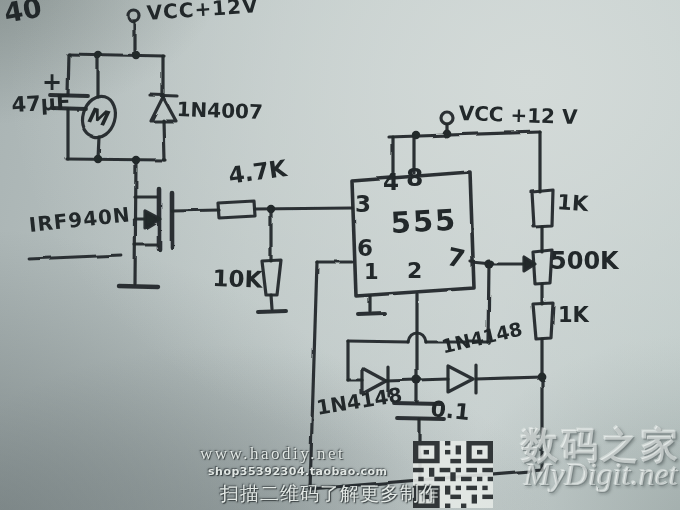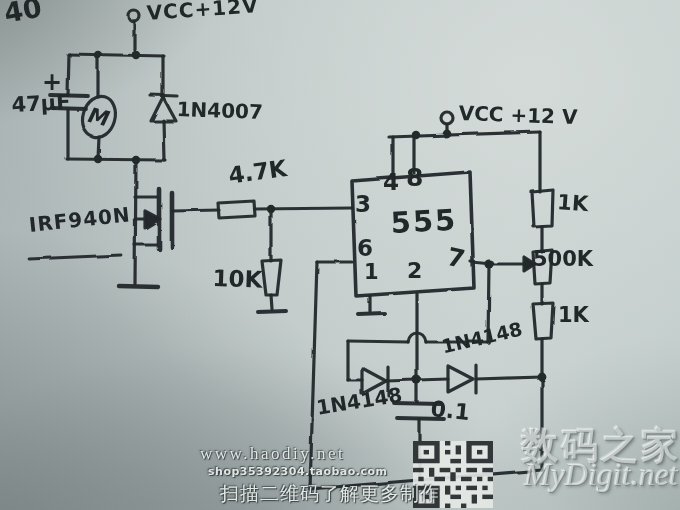--- a/index.html
+++ b/index.html
@@ -161,21 +161,21 @@
   <span class="hand" style="left:390px;top:209px;font-size:29px;transform:rotate(-3deg);letter-spacing:2px;">555</span>
   <span class="hand" style="left:383px;top:171px;font-size:23px;">4</span>
   <span class="hand" style="left:406px;top:165px;font-size:25px;">8</span>
   <span class="hand" style="left:355px;top:193px;font-size:23px;">3</span>
   <span class="hand" style="left:357px;top:237px;font-size:23px;">6</span>
   <span class="hand" style="left:364px;top:262px;font-size:21px;">1</span>
   <span class="hand" style="left:407px;top:260px;font-size:22px;">2</span>
   <span class="hand" style="left:450px;top:244px;font-size:25px;transform:rotate(12deg);">7</span>
   <span class="hand" style="left:459px;top:103px;font-size:20px;transform:rotate(2deg);">VCC +12 V</span>
   <span class="hand" style="left:558px;top:192px;font-size:21px;transform:rotate(4deg);">1K</span>
-  <span class="hand" style="left:533px;top:249px;font-size:21px;">500K</span>
+  <span class="hand" style="left:550px;top:249px;font-size:24px;">500K</span>
   <span class="hand" style="left:558px;top:305px;font-size:21px;">1K</span>
   <span class="hand" style="left:440px;top:338px;font-size:19px;transform:rotate(-13deg);">1N4148</span>
   <span class="hand" style="left:315px;top:398px;font-size:20px;transform:rotate(-9deg);">1N4148</span>
   <span class="hand" style="left:432px;top:398px;font-size:22px;transform:rotate(6deg);">0.1</span>
 
   <svg class="qr" width="80" height="67" viewBox="0 0 15 15" preserveAspectRatio="none">
     <rect x="0" y="0" width="15" height="15" fill="rgba(228,233,230,0.9)"></rect>
     <g fill="#23282a" fill-opacity="0.92">
       <path d="M0,0h5v5h-5z M1,1v3h3v-3z" fill-rule="evenodd"></path>
       <rect x="2" y="2" width="1" height="1"></rect>

